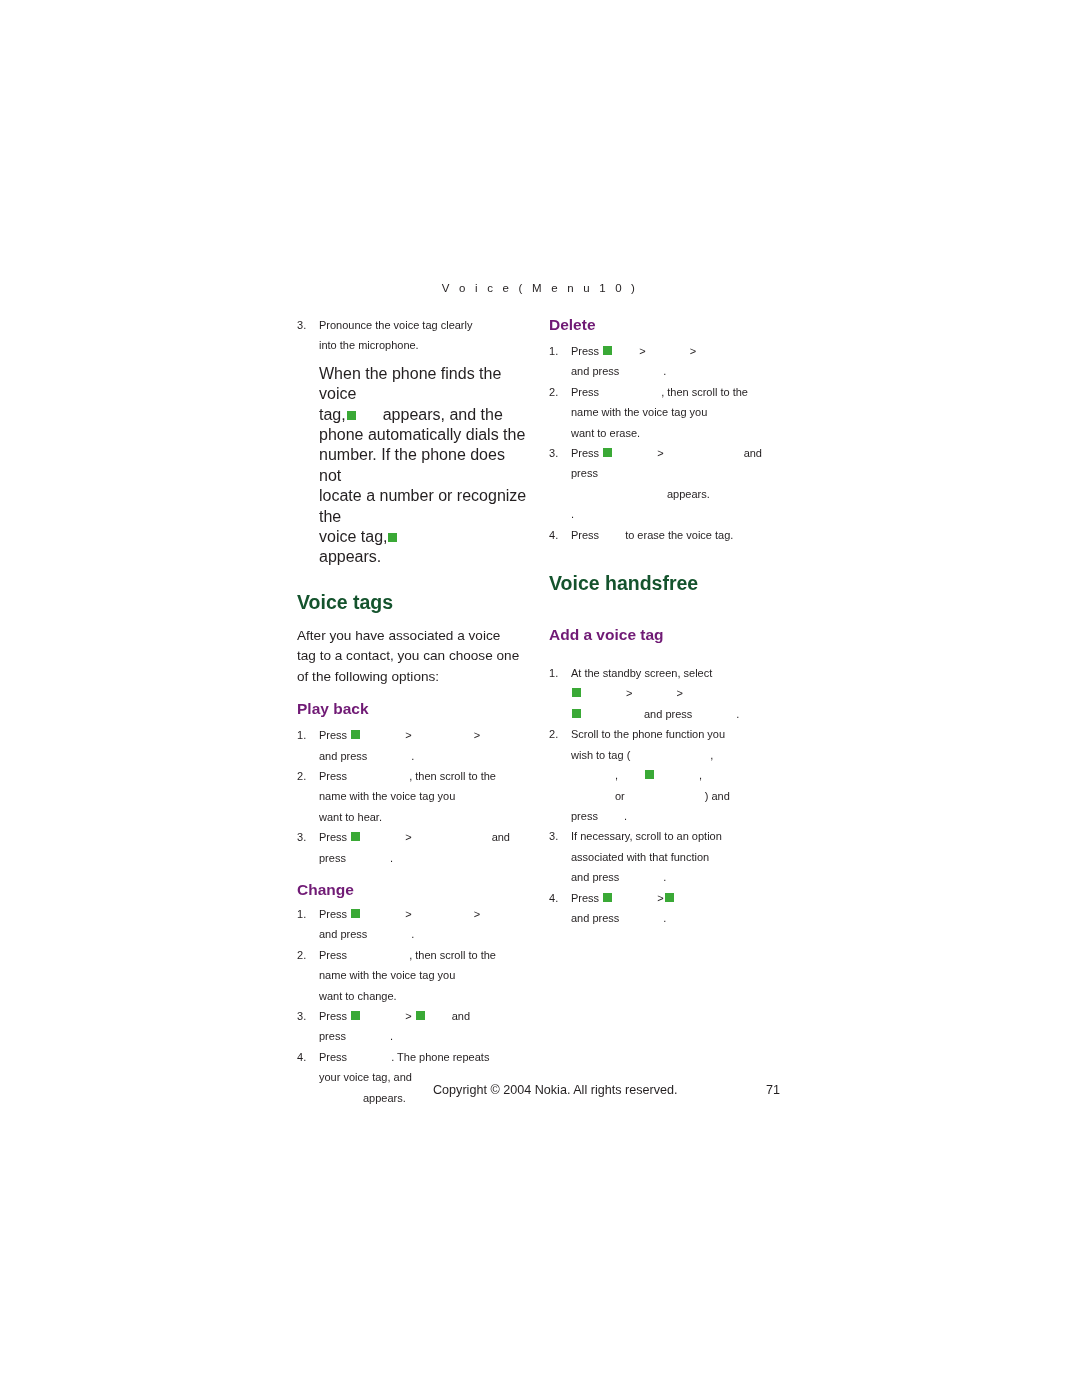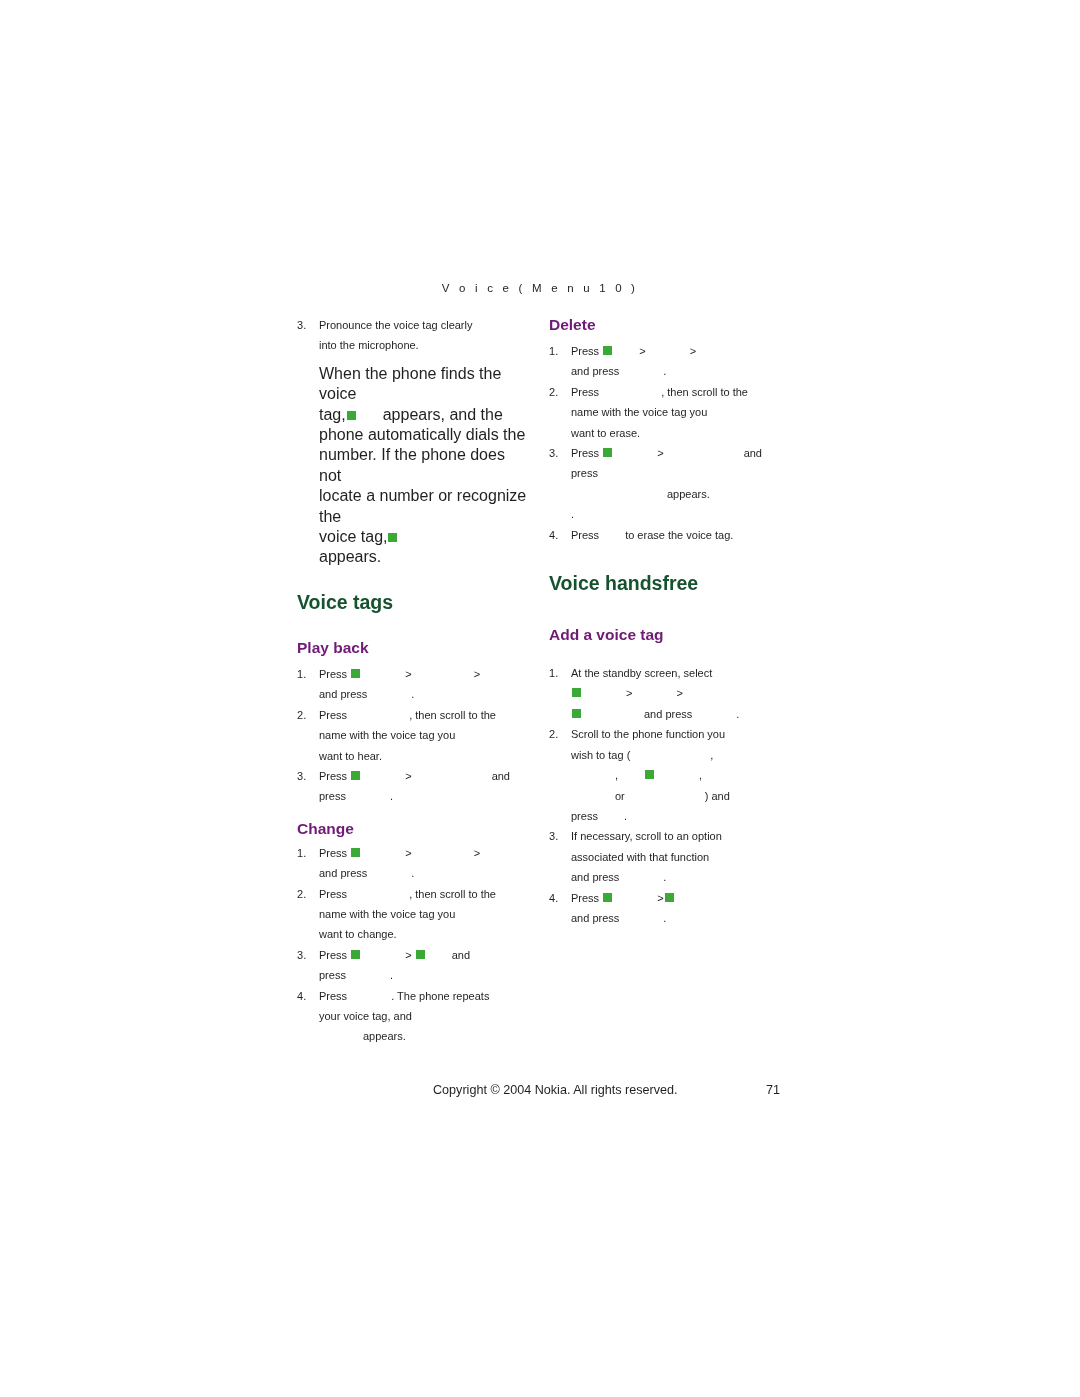--- a/index.html
+++ b/index.html
@@ -171,20 +171,25 @@
         <span>voice tag,</span><span class="sq"></span><br>
         <span>appears.</span>
       </div>
 
       <div class="sp-22"></div>
 
       <h1 class="section">Voice tags</h1>
 
       <div class="sp-12"></div>
 
+      <p class="para">
+        <span>After you have associated a voice</span><br>
+        <span>tag to a contact, you can choose one</span><br>
+        <span>of the following options:</span>
+      </p>
 
       <div class="sp-12"></div>
 
       <h2 class="sub">Play back</h2>
 
       <div class="sp-6"></div>
 
       <ol class="steps">
         <li>
           <span>Press</span>

